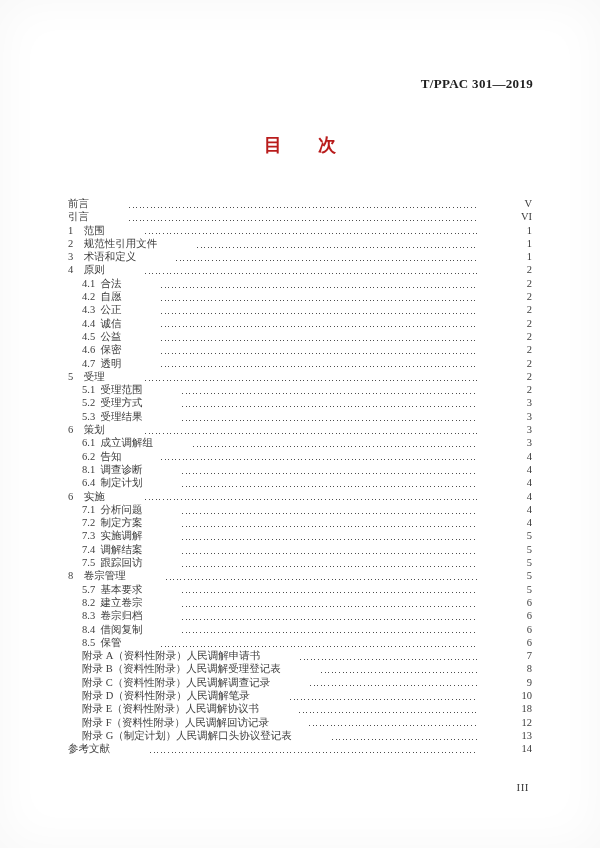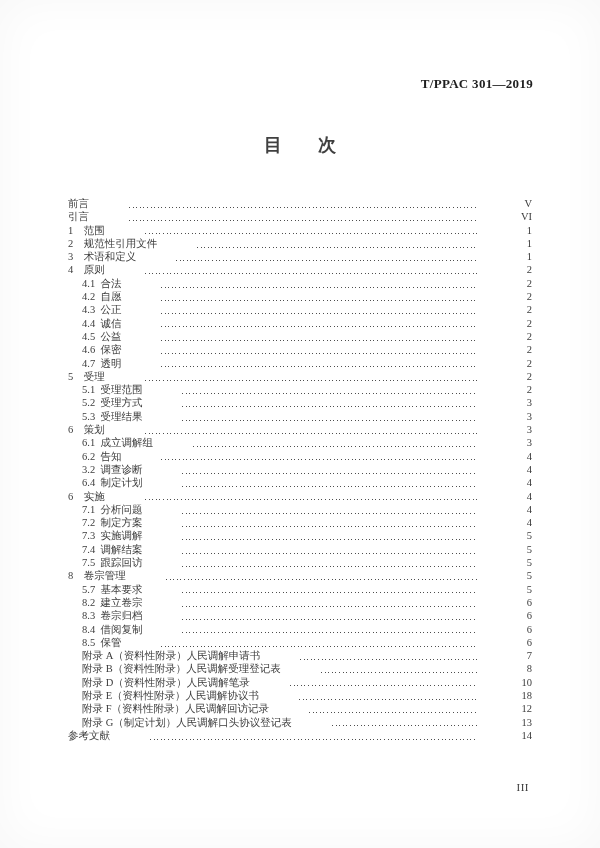--- a/index.html
+++ b/index.html
@@ -24,21 +24,21 @@
     color: #1f1f1f;
     letter-spacing: 0.3px;
     text-align: right;
   }
   .doc-title {
     position: absolute;
     top: 133px; left: 0; right: 0;
     text-align: center;
     font-size: 18px;
     font-weight: bold;
-    color: #404040;
+    color: #b91c1c;
     white-space: pre;
     font-family: "Liberation Sans", "DejaVu Sans", sans-serif;
   }
   .toc {
     position: absolute;
     left: 68px; right: 68px; top: 197px;
   }
   .toc-row {
     display: flex;
     align-items: baseline;
@@ -201,21 +201,21 @@
     <span class="toc-page">3</span>
   </div>
 
   <div class="toc-row indent-1">
     <span class="toc-label">6.2  告知</span>
     <span class="dot-leader"></span>
     <span class="toc-page">4</span>
   </div>
 
   <div class="toc-row indent-1">
-    <span class="toc-label">3.2  调查诊断</span>
+    <span class="toc-label">8.1  调查诊断</span>
     <span class="dot-leader"></span>
     <span class="toc-page">4</span>
   </div>
 
   <div class="toc-row indent-1">
     <span class="toc-label">6.4  制定计划</span>
     <span class="dot-leader"></span>
     <span class="toc-page">4</span>
   </div>
 
@@ -296,20 +296,25 @@
     <span class="dot-leader"></span>
     <span class="toc-page">7</span>
   </div>
 
   <div class="toc-row indent-1">
     <span class="toc-label">附录 B（资料性附录）人民调解受理登记表</span>
     <span class="dot-leader"></span>
     <span class="toc-page">8</span>
   </div>
 
+  <div class="toc-row indent-1">
+    <span class="toc-label">附录 C（资料性附录）人民调解调查记录</span>
+    <span class="dot-leader"></span>
+    <span class="toc-page">9</span>
+  </div>
 
   <div class="toc-row indent-1">
     <span class="toc-label">附录 D（资料性附录）人民调解笔录</span>
     <span class="dot-leader"></span>
     <span class="toc-page">10</span>
   </div>
 
   <div class="toc-row indent-1">
     <span class="toc-label">附录 E（资料性附录）人民调解协议书</span>
     <span class="dot-leader"></span>

